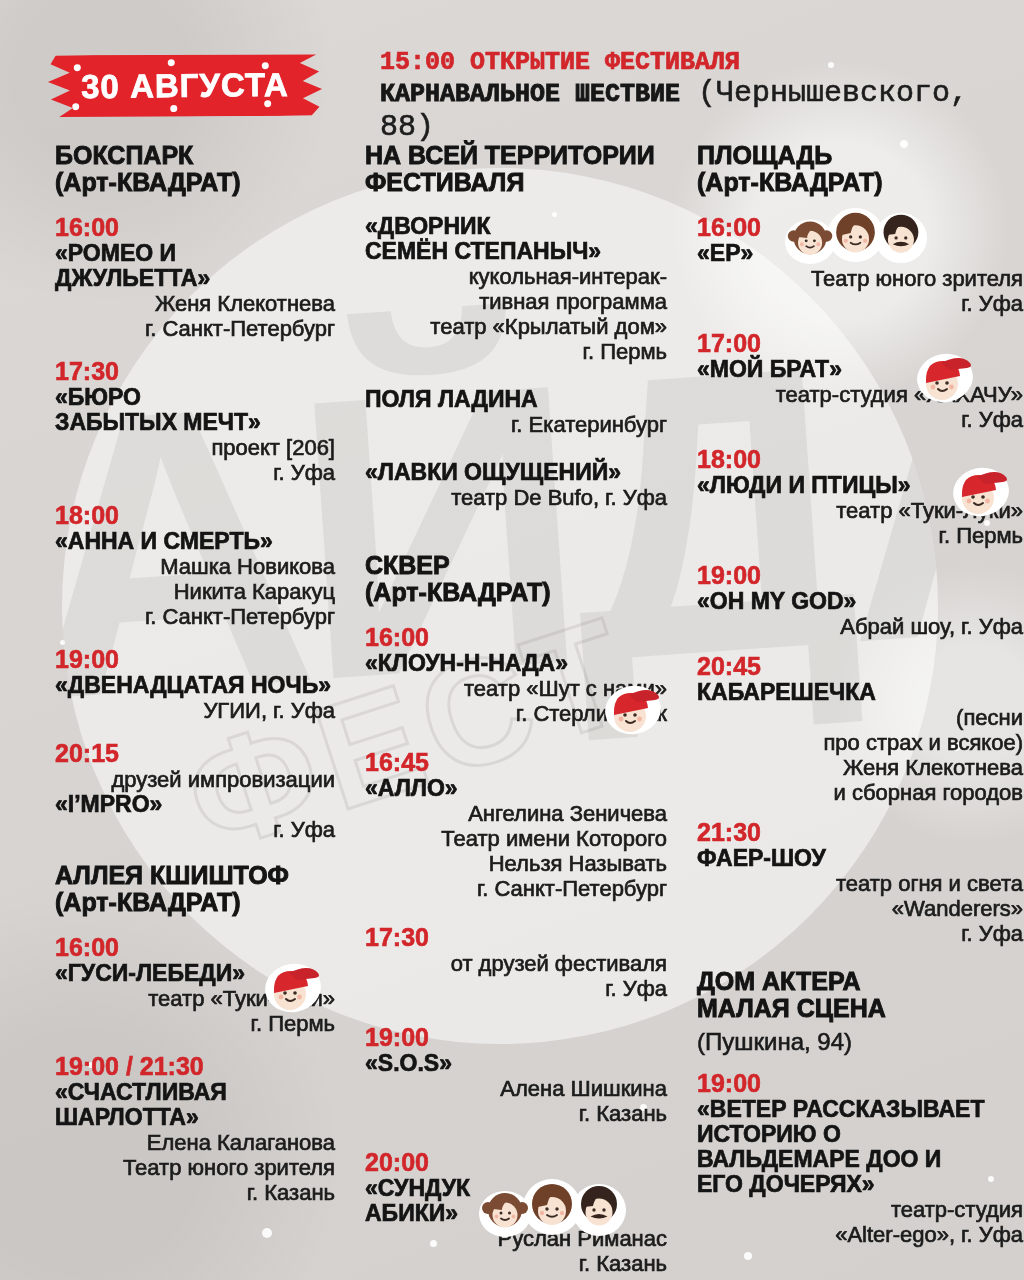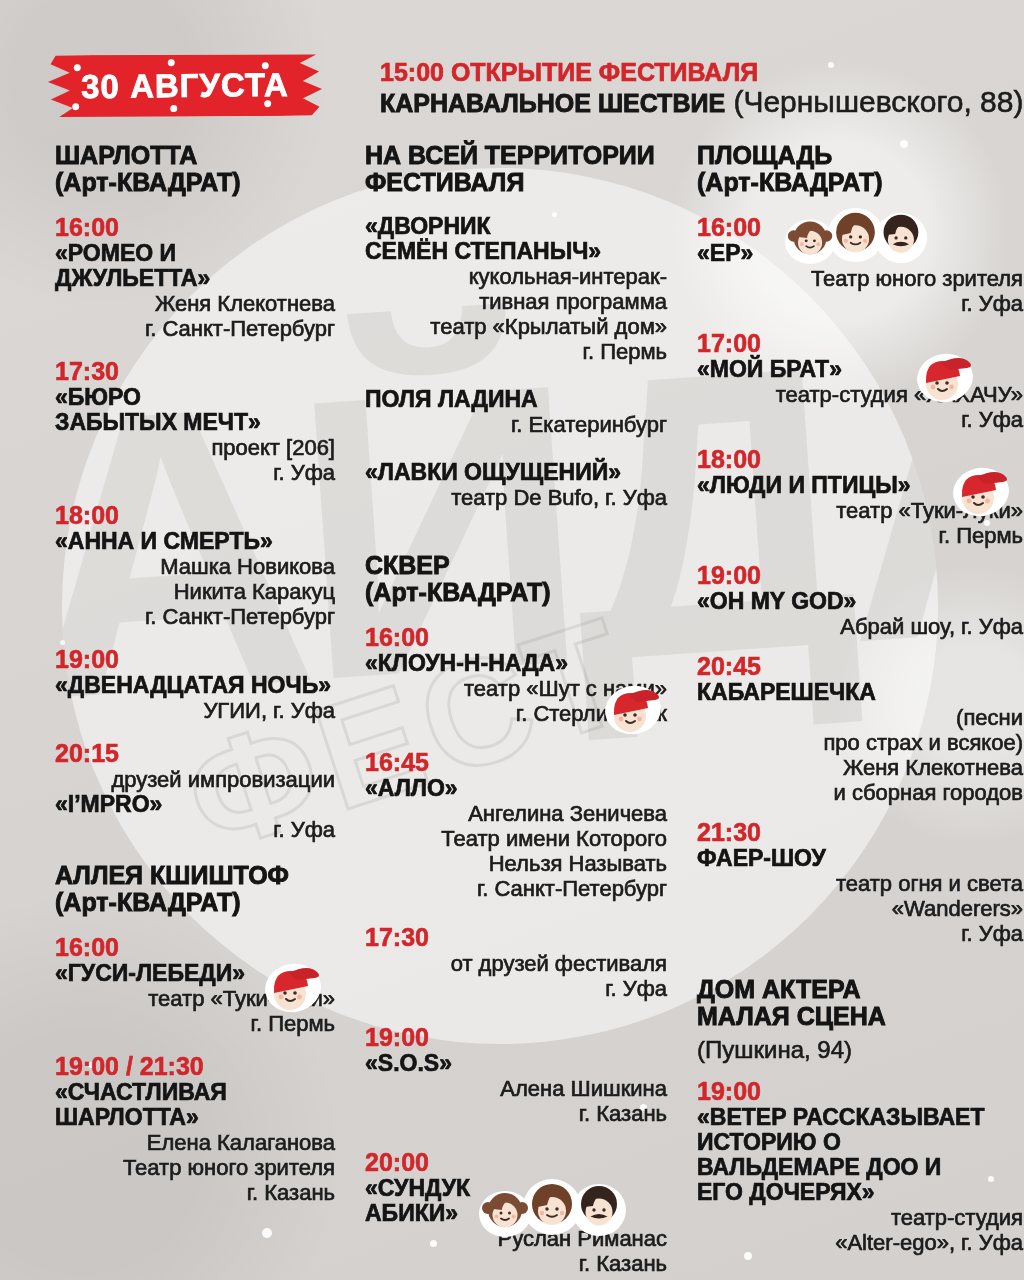--- a/index.html
+++ b/index.html
@@ -20,34 +20,34 @@
       color:rgba(90,85,80,.10);transform:rotate(-4deg);white-space:nowrap;}
   .wm-fest{position:absolute;left:120px;top:480px;font-size:150px;font-weight:700;letter-spacing:8px;
       color:transparent;-webkit-text-stroke:3px rgba(90,85,80,.12);transform:rotate(-18deg);}
   .dot{position:absolute;border-radius:50%;background:rgba(255,255,255,.9);z-index:1;}
   
   .ribbon{position:absolute;left:48px;top:54px;width:274px;height:63px;background:#e2232a;z-index:2;
       display:flex;align-items:center;justify-content:center;transform:rotate(-.6deg);
       clip-path:polygon(3% 0%,98% 3%,92% 16%,99% 30%,93% 45%,100% 58%,93% 72%,99% 86%,96% 100%,4% 98%,9% 84%,1% 70%,8% 56%,0% 42%,8% 28%,1% 14%);}
   .ribbon-label{color:#fff;font-size:33px;font-weight:700;-webkit-text-stroke:.8px #fff;letter-spacing:1px;}
   .rdot{position:absolute;width:7px;height:7px;border-radius:50%;background:#fff;}
-  .opening{position:absolute;left:380px;top:57px;z-index:2;line-height:30px;}
+  .opening{position:absolute;left:380px;top:48px;z-index:2;line-height:30px;font-family:Liberation Mono, monospace;}
   .opening-time{color:#d2262b;font-size:25px;font-weight:700;-webkit-text-stroke:.7px #d2262b;}
   .opening-event{color:#171717;font-size:25px;font-weight:700;-webkit-text-stroke:.9px #171717;}
   .opening-address{color:#1d1d1d;font-size:30px;font-weight:400;margin-top:12px;-webkit-text-stroke:.6px #1d1d1d;}
   
   .cols{position:absolute;left:55px;top:142px;display:flex;gap:30px;z-index:2;}
   .col{position:relative;}
   .c1{width:280px;} .c2{width:302px;} .c3{width:326px;}
   .venue{font-size:25px;line-height:27px;font-weight:700;color:#141414;
       -webkit-text-stroke:.9px #141414;white-space:pre-line;margin-bottom:18px;}
   .note{font-size:24px;line-height:25px;font-weight:400;color:#1b1b1b;
       -webkit-text-stroke:.6px #1b1b1b;margin-bottom:16px;}
   .venue.tight{margin-bottom:7px;}
-  .sec + .sec{margin-top:30px;}
+  .sec + .sec{margin-top:22px;}
   .c1 .sec + .sec{margin-top:20px;}
   .c2 .sec + .sec{margin-top:42px;}
   .ev{position:relative;margin-bottom:14px;}
   .c1 .ev{margin-bottom:17px;}
   .c2 .ev{margin-bottom:23px;}
   .t{font-size:25px;line-height:27px;font-weight:700;color:#d2262b;-webkit-text-stroke:.6px #d2262b;}
   .ttl{font-size:23px;line-height:25px;font-weight:700;color:#141414;
       -webkit-text-stroke:.7px #141414;white-space:pre-line;}
   .dtl{font-size:22px;line-height:25px;font-weight:400;color:#1c1c1c;
       -webkit-text-stroke:.7px #1c1c1c;white-space:pre-line;text-align:right;}
@@ -135,21 +135,21 @@
 
   <div class="opening">
     <div class="opening-time">15:00 ОТКРЫТИЕ ФЕСТИВАЛЯ</div>
     <div><span class="opening-event">КАРНАВАЛЬНОЕ ШЕСТВИЕ</span><span class="opening-address"> (Чернышевского, 88)</span></div>
   </div>
 
   <div class="cols">
 
     <div class="col c1">
       <section class="sec">
-        <div class="venue">ШАРЛОТТА
+        <div class="venue">БОКСПАРК
 (Арт-КВАДРАТ)</div>
         <article class="ev">
           <div class="t">16:00</div>
           <div class="ttl">«РОМЕО И
 ДЖУЛЬЕТТА»</div>
           <div class="dtl">Женя Клекотнева
 г. Санкт-Петербург</div>
         </article>
         <article class="ev">
           <div class="t">17:30</div>

